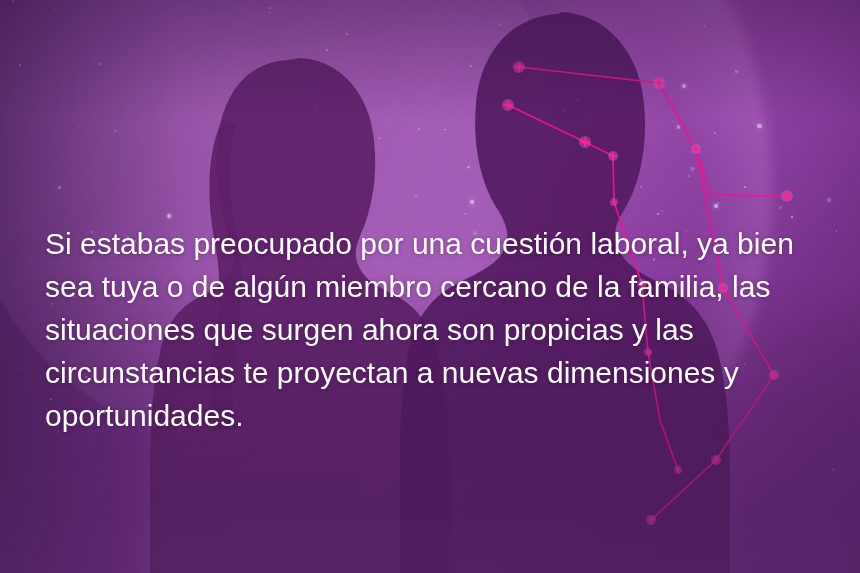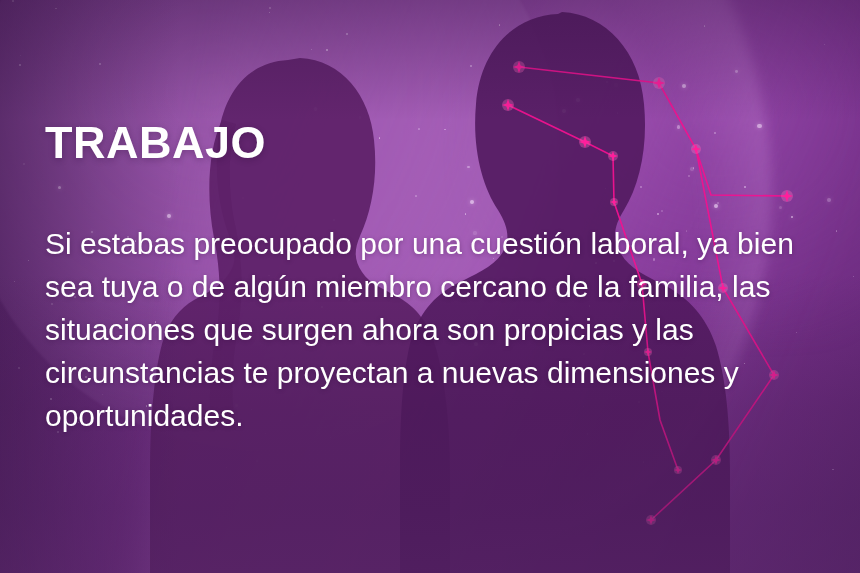--- a/index.html
+++ b/index.html
@@ -481,17 +481,16 @@
           <path class="c-star" d="M0,-4 L1,-1 L4,0 L1,1 L0,4 L-1,1 L-4,0 L-1,-1 Z"></path>
         </g>
     </g>
   </svg>
 
   <div id="vignette-top"></div>
   <div id="vignette-left"></div>
   <div id="vignette-bottom"></div>
 
   <div id="content">
-    <h1 id="title">TRABAJO</h1>
     <p id="body-text">Si estabas preocupado por una cuestión laboral, ya bien sea tuya o de algún miembro cercano de la familia, las situaciones que surgen ahora son propicias y las circunstancias te proyectan a nuevas dimensiones y oportunidades.</p>
   </div>
 
 </div>
 
 </body></html>

